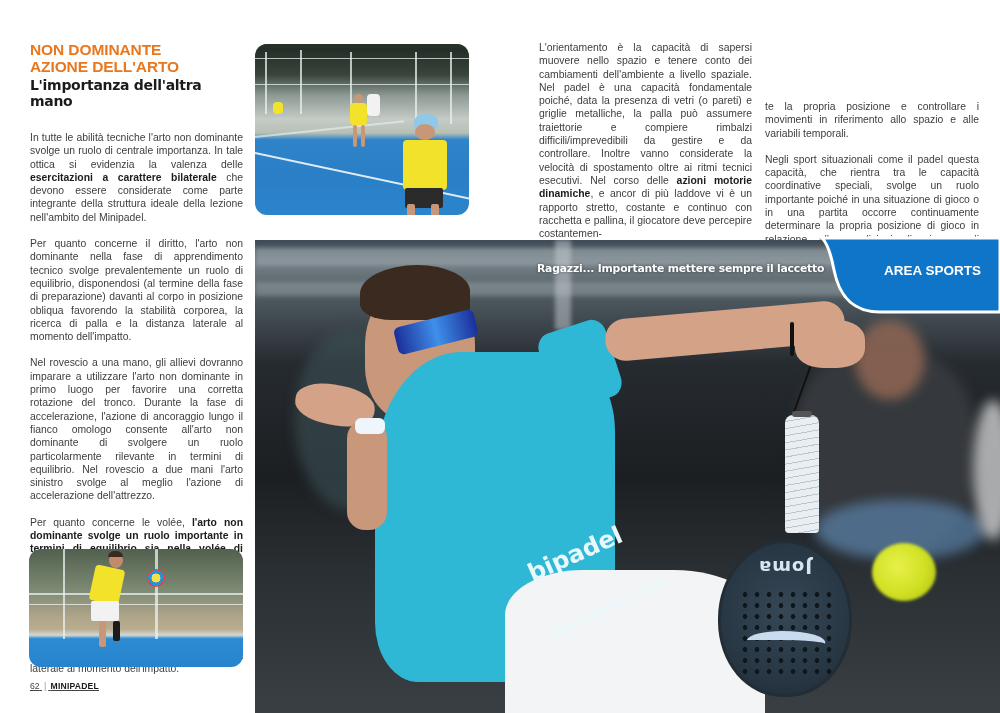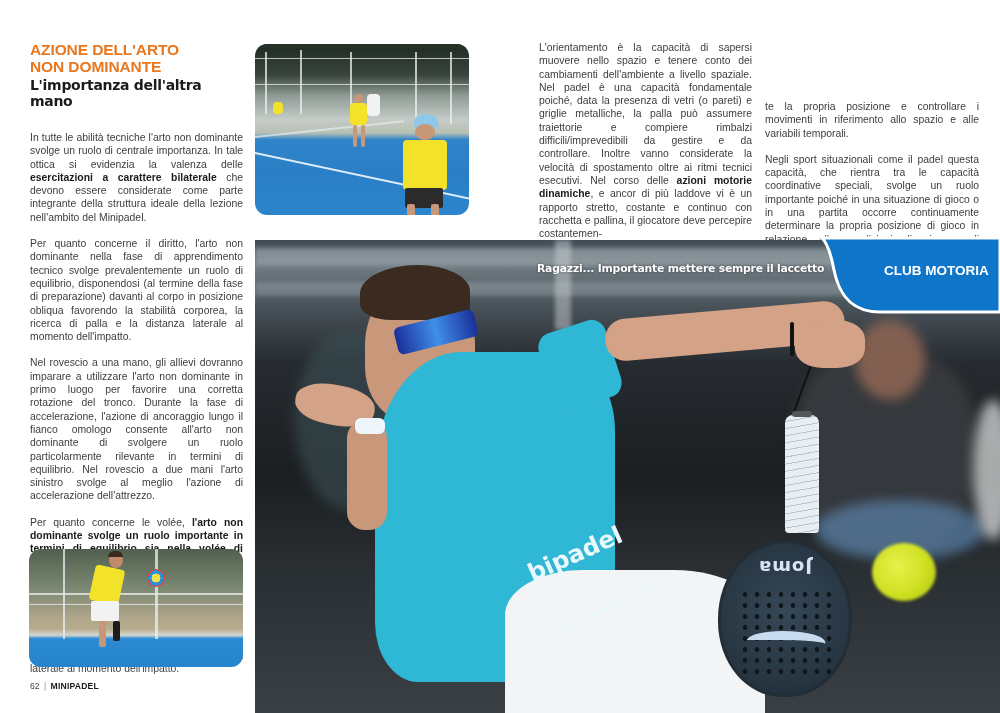--- a/index.html
+++ b/index.html
@@ -91,33 +91,33 @@
       position: absolute; left: 537px; top: 262px; color: #ffffff; font-family: "DejaVu Sans", sans-serif;
       font-weight: bold; font-size: 10.8px; letter-spacing: -0.2px; text-shadow: 0 0 3px rgba(0,0,0,0.5);
     }
     .area-tab-shape { position: absolute; left: 818px; top: 236px; width: 182px; height: 78px; }
     .area-label {
       position: absolute; left: 884px; top: 263px; color: #ffffff; font-family: "Liberation Sans", sans-serif;
       font-weight: bold; font-size: 13.5px; letter-spacing: 0px;
     }
 
     
-    .folio { position: absolute; left: 30px; top: 681px; font-family: "Liberation Sans", sans-serif; font-size: 8.6px; color: #444; }
+    .folio { position: absolute; left: 30px; top: 681px; font-family: "Liberation Sans", sans-serif; font-size: 8.6px; color: #444; text-decoration: underline; }
     .folio .sep { color: #999; margin: 0 2px; }
     .folio .mag { font-weight: bold; color: #1a1a1a; letter-spacing: 0.2px; }
   </style>
 </head>
 <body>
 
 <div class="spread">
 
   <div class="left-col">
     <div class="sec-title">
+      <div>NON DOMINANTE</div>
       <div>AZIONE DELL'ARTO</div>
-      <div>NON DOMINANTE</div>
     </div>
     <div class="sec-subtitle">L'importanza dell'altra mano</div>
 
     <p class="para"><span>In tutte le abilità tecniche l'arto non dominante svolge un ruolo di centrale importanza. In tale ottica si evidenzia la valenza delle </span><b>esercitazioni a carattere bilaterale</b><span> che devono essere considerate come parte integrante della struttura ideale della lezione nell'ambito del Minipadel.</span></p>
 
     <p class="para">Per quanto concerne il diritto, l'arto non dominante nella fase di apprendimento tecnico svolge prevalentemente un ruolo di equilibrio, disponendosi (al termine della fase di preparazione) davanti al corpo in posizione obliqua favorendo la stabilità corporea, la ricerca di palla e la distanza laterale al momento dell'impatto.</p>
 
     <p class="para">Nel rovescio a una mano, gli allievi dovranno imparare a utilizzare l'arto non dominante in primo luogo per favorire una corretta rotazione del tronco. Durante la fase di accelerazione, l'azione di ancoraggio lungo il fianco omologo consente all'arto non dominante di svolgere un ruolo particolarmente rilevante in termini di equilibrio. Nel rovescio a due mani l'arto sinistro svolge al meglio l'azione di accelerazione dell'attrezzo.</p>
 
     <p class="para"><span>Per quanto concerne le volée, </span><b>l'arto non dominante svolge un ruolo importante in termini di equilibrio sia nella volée di diritto sia in quella di rovescio</b><span>. Si ricordi che nella volée di rovescio in una fase iniziale l'insegnante potrebbe chiedere agli allievi di eseguire una volée a due mani staccando l'arto non dominante nel finale di movimento. Progressivamente sarà opportuno favorire l'esecuzione della volée di rovescio a una mano per garantire una buona distanza laterale al momento dell'impatto.</span></p>
@@ -216,14 +216,14 @@
     <div class="paddle-holes"></div>
     <div class="paddle-mark"></div>
   </div>
   <div class="ball"></div>
 
   <div class="caption">Ragazzi... Importante mettere sempre il laccetto</div>
 
   <svg class="area-tab-shape" viewBox="0 0 182 78">
     <path d="M4 2 L182 2 L182 76 L62 76 C30 76 20 54 16 34 C13 18 8 6 4 2 Z" fill="#0f75c9" stroke="#ffffff" stroke-width="3"></path>
   </svg>
-  <div class="area-label">CLUB MOTORIA</div>
+  <div class="area-label">AREA SPORTS</div>
 </div>
 
 </body></html>

